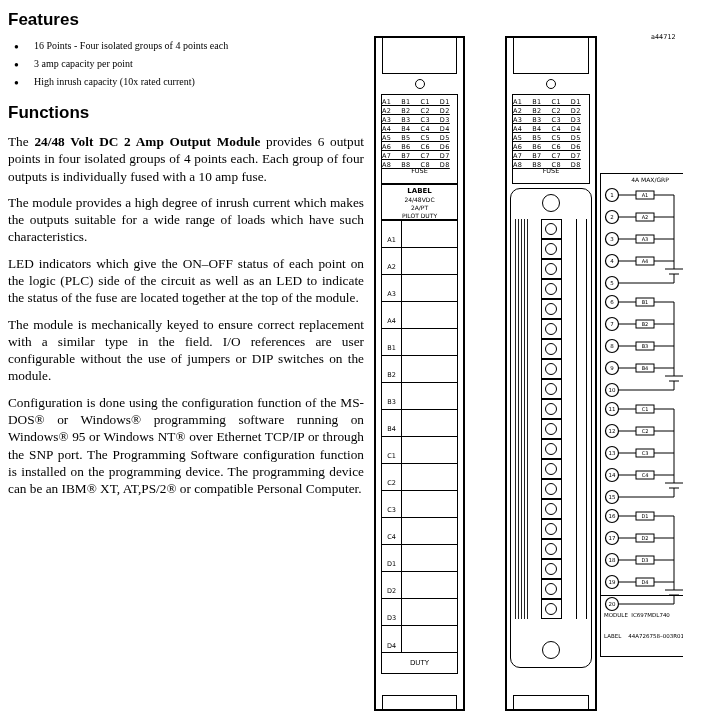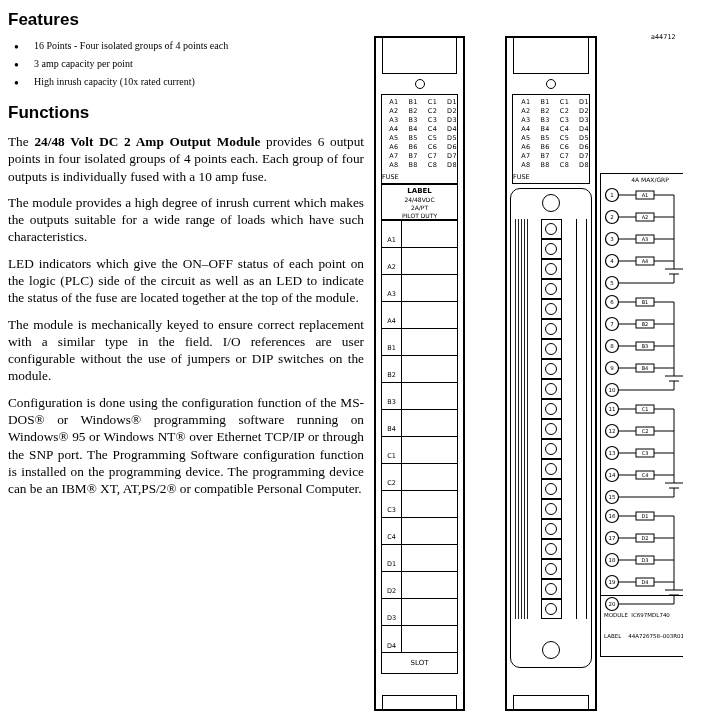--- a/index.html
+++ b/index.html
@@ -26,23 +26,23 @@
 
   .mod-cap { position:absolute; top:0; left:6px; right:6px; height:36px;
              border-left:1.5px solid #000; border-right:1.5px solid #000; border-bottom:1.5px solid #000; }
   .latch { position:absolute; top:41px; left:50%; transform:translateX(-50%);
            width:10px; height:10px; border:1.5px solid #000; border-radius:50%; }
   .mod-foot { position:absolute; bottom:0; left:6px; right:6px; height:14px;
               border-left:1.5px solid #000; border-right:1.5px solid #000; border-top:1.5px solid #000; }
 
   .led-box { position:absolute; top:56px; left:5px; right:5px; height:90px;
              border:1.5px solid #000; padding-top:3px; }
-  .led-row { font:6.5px "DejaVu Sans", sans-serif; white-space:pre; text-align:right;
-             line-height:9px; letter-spacing:0.4px; }
-  .fuse-lab { position:absolute; bottom:2px; left:0; right:0; text-align:left;
+  .led-row { font:6.5px "DejaVu Sans", sans-serif; white-space:pre; text-align:left;
+             line-height:9px; letter-spacing:0.4px;text-decoration:underline; }
+  .fuse-lab { position:absolute; bottom:8px; left:0; right:0; text-align:center;
               font:6.5px "DejaVu Sans", sans-serif; }
 
   .hdr-box { position:absolute; top:146px; left:5px; right:5px; height:36px;
              border:1.5px solid #000; text-align:center; padding-top:2px; }
   .hdr1 { font:bold 7px "DejaVu Sans", sans-serif; line-height:9px; }
   .hdr2 { font:6px "DejaVu Sans", sans-serif; line-height:8.2px; }
 
   .points-card { position:absolute; top:182px; left:5px; right:5px; height:432px;
                  border:1.5px solid #000; border-bottom:none; }
   .prow { height:27px; border-bottom:1px solid #000; position:relative; }
@@ -174,21 +174,21 @@
           <span class="plab">D2</span>
         </div>
       <div class="prow">
           <span class="plab">D3</span>
         </div>
       <div class="prow">
           <span class="plab">D4</span>
         </div>
     </div>
 
-    <div class="slot-row">SLOT</div>
+    <div class="slot-row">DUTY</div>
     <div class="mod-foot"></div>
   </div>
 
   <div class="module" id="mod-wiring">
     <div class="mod-cap"></div>
     <div class="latch"></div>
 
     <div class="led-box">
       <div class="led-row">A1    B1    C1    D1</div>
       <div class="led-row">A2    B2    C2    D2</div>

